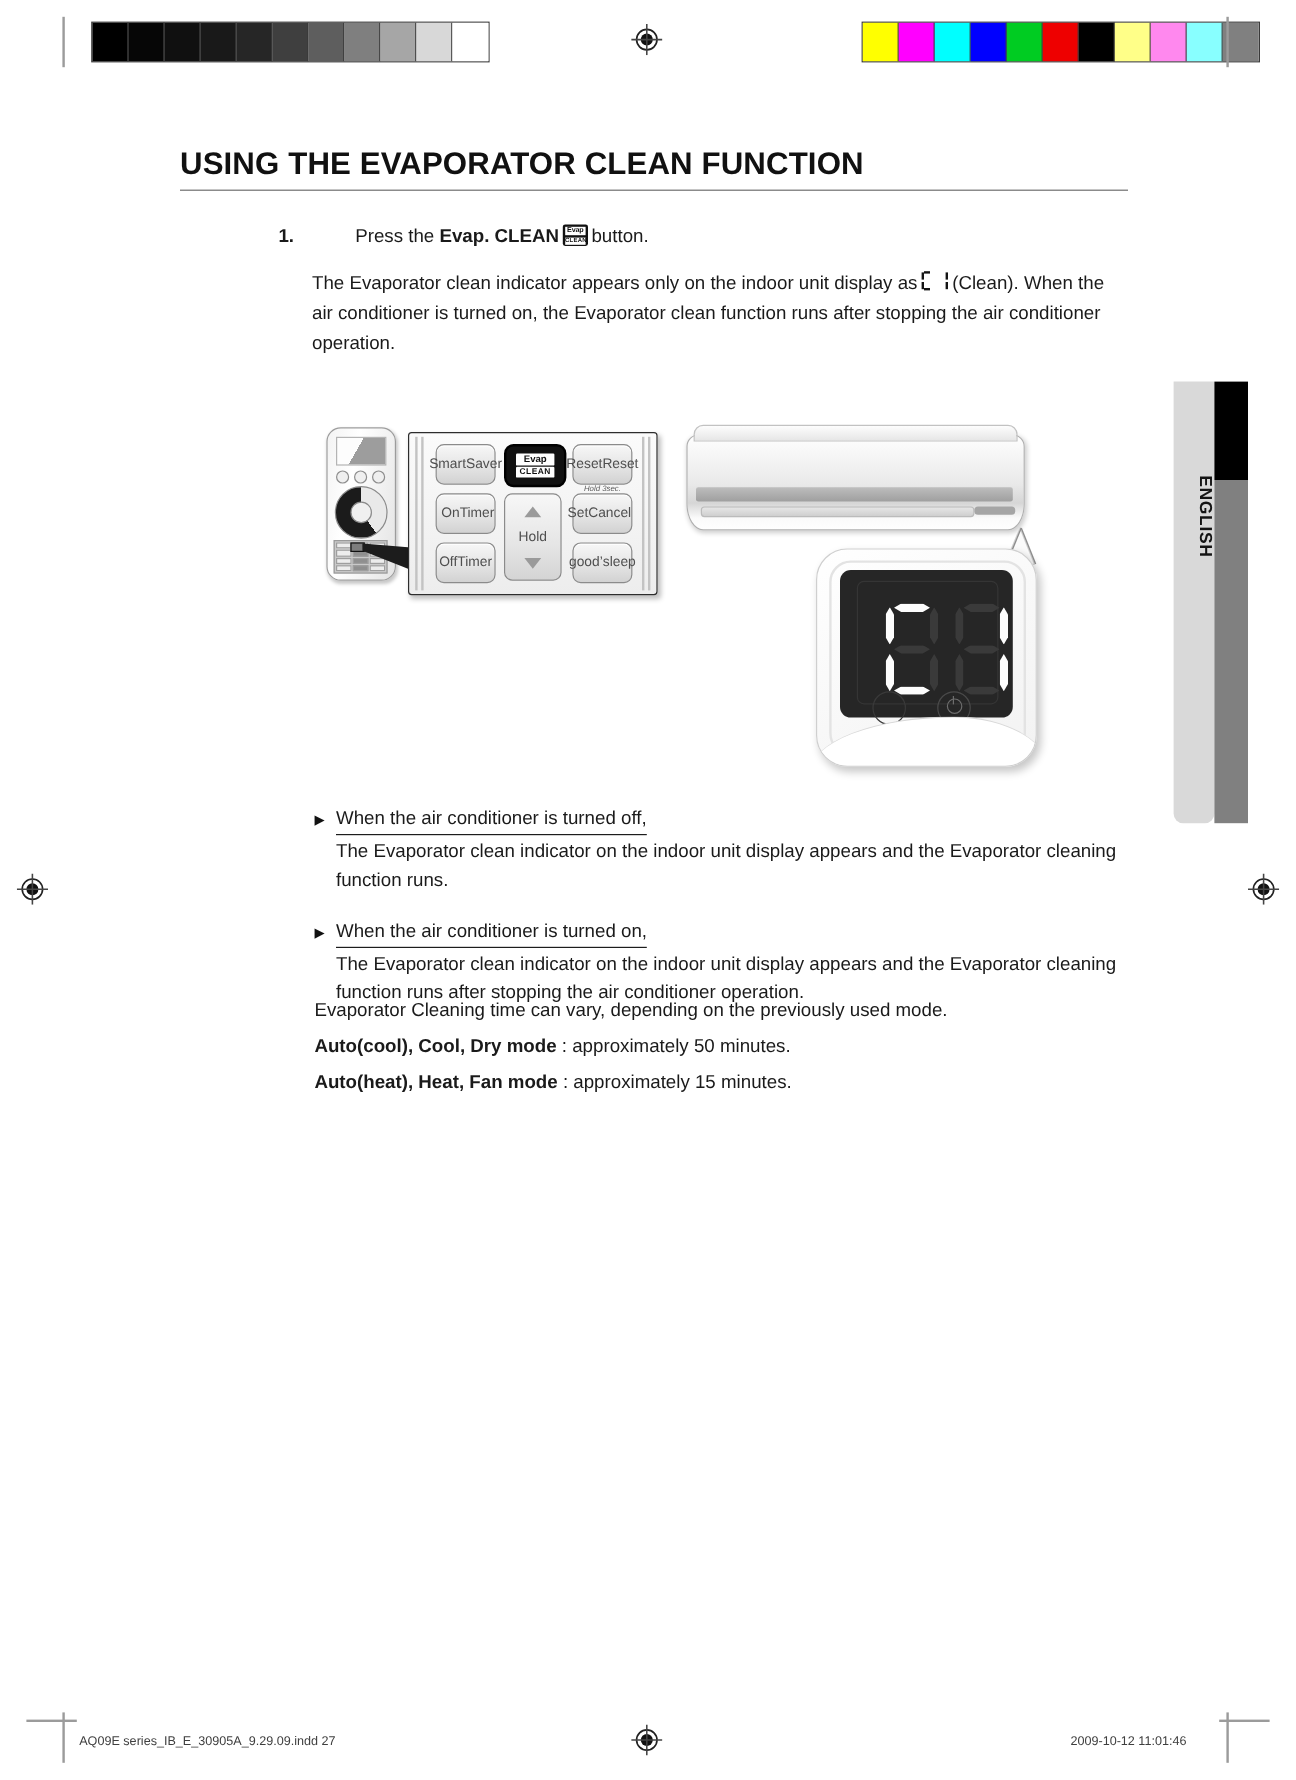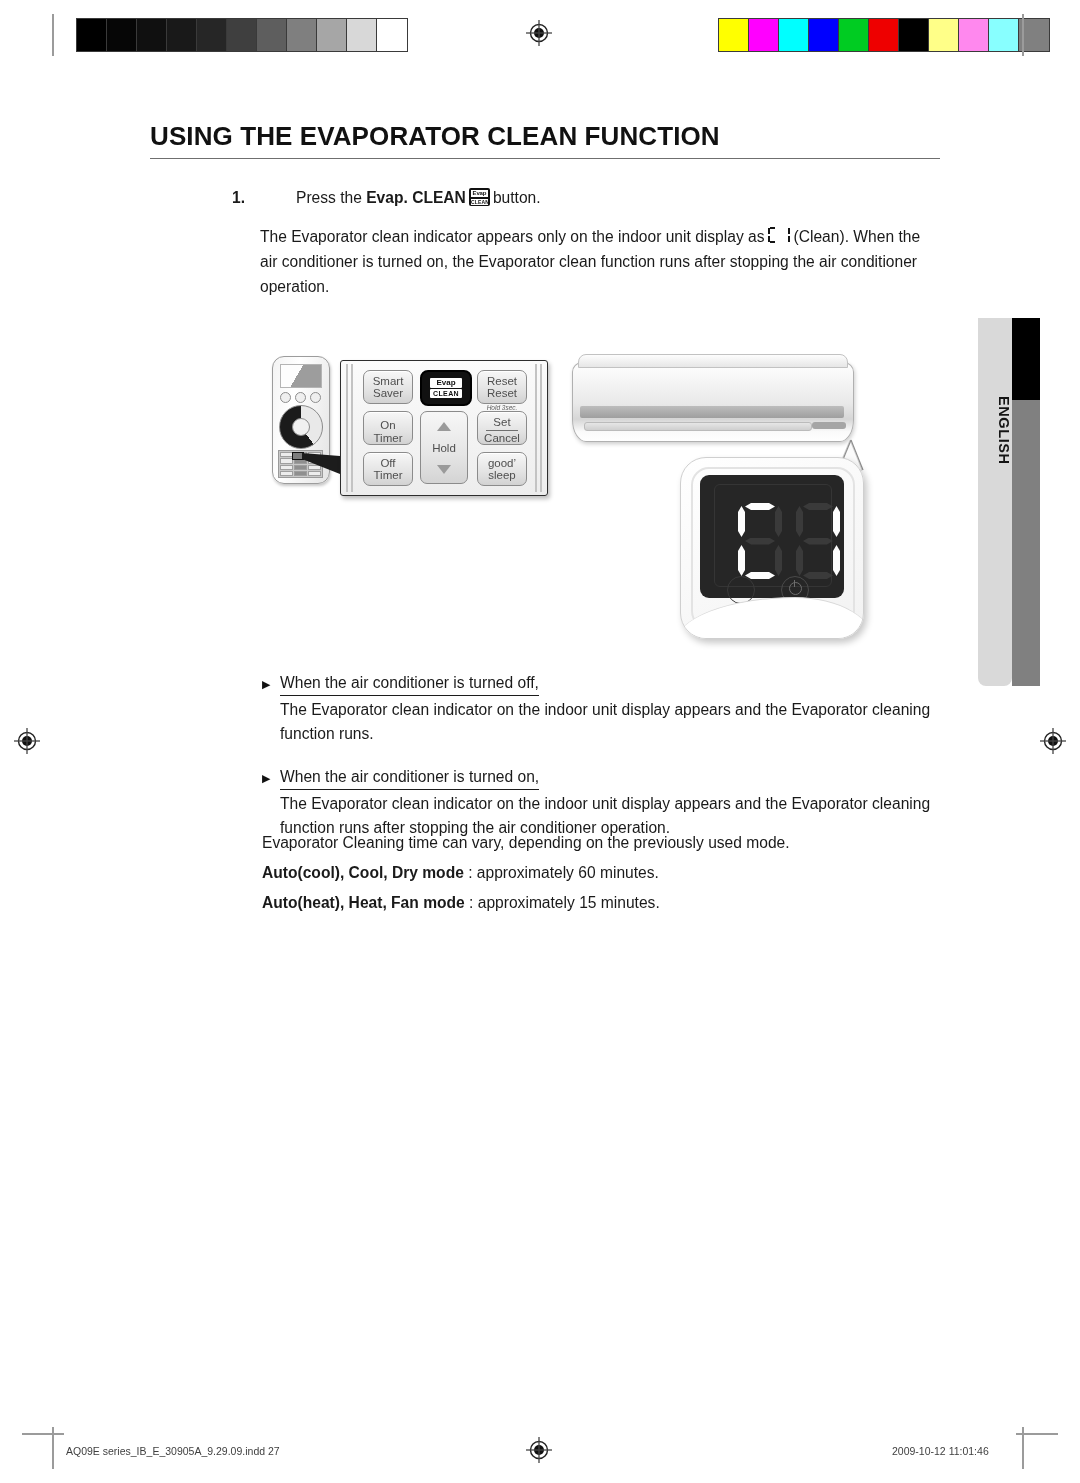--- a/index.html
+++ b/index.html
@@ -257,21 +257,21 @@
     position: absolute;
     background: linear-gradient(180deg,#f7f7f7 0%, #e3e3e3 60%, #d2d2d2 100%);
     border: 1.4px solid #8b8b8b;
     border-radius: 7px;
     color: #4f4f4f;
     font-size: 11.5px;
     line-height: 12.5px;
     font-weight: normal;
     text-align: center;
     display: flex;
-    flex-direction: column;
+    flex-direction: row;
     align-items: center;
     justify-content: center;
     box-shadow: inset 0 1px 0 #fff;
   }
   .btn.col1 { left: 22px; width: 48px; }
   .btn.col2 { left: 79px; width: 48px; }
   .btn.col3 { left: 136px; width: 48px; }
   .btn.r1 { top: 9px; height: 32px; }
   .btn.r2 { top: 50px; height: 32px; justify-content: flex-end; }
   .btn.r3 { top: 91px; height: 32px; }
@@ -836,21 +836,21 @@
       <div class="bullet-head">
         <span class="arrow">▶</span>
         <span class="htext">When the air conditioner is turned on,</span>
       </div>
       <div class="bullet-body">The Evaporator clean indicator on the indoor unit display appears and the Evaporator cleaning function runs after stopping the air conditioner operation.</div>
     </div>
   </div>
 
   <div class="timing">
     <div>Evaporator Cleaning time can vary, depending on the previously used mode.</div>
-    <div><b>Auto(cool), Cool, Dry mode</b><span> : approximately 60 minutes.</span></div>
+    <div><b>Auto(cool), Cool, Dry mode</b><span> : approximately 50 minutes.</span></div>
     <div><b>Auto(heat), Heat, Fan mode</b><span> : approximately 15 minutes.</span></div>
   </div>
 
   <div class="sidetab">
     <div class="label">ENGLISH</div>
   </div>
   <div class="sidebar-black"></div>
   <div class="sidebar-gray"></div>
 
 

